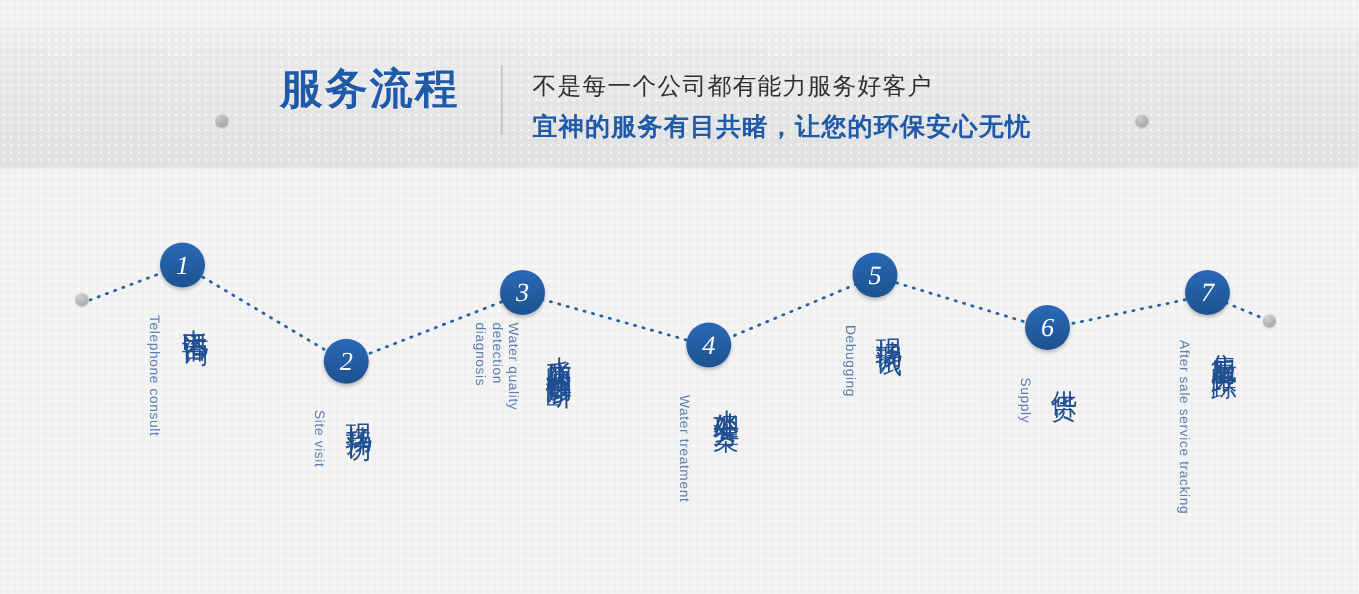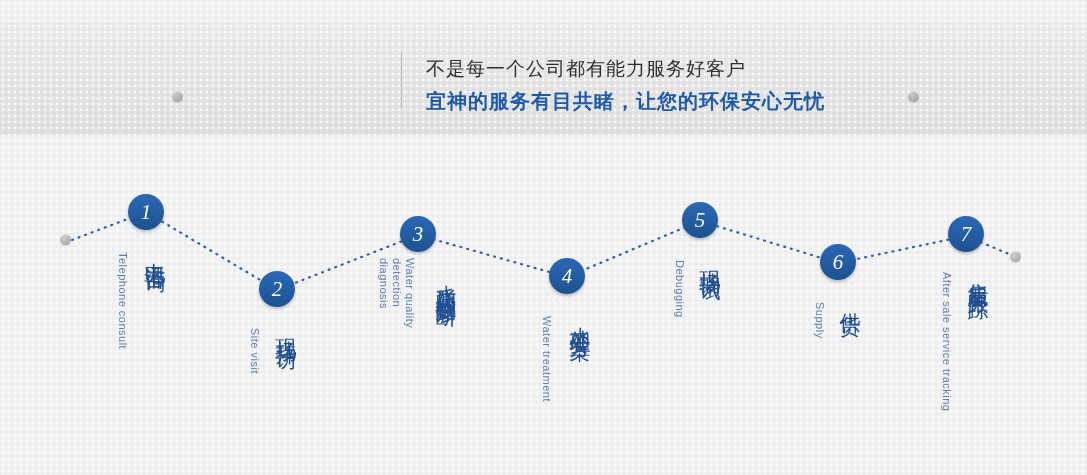--- a/index.html
+++ b/index.html
@@ -166,20 +166,21 @@
 <div id="root">
 
   <div id="texture"></div>
 
   <div id="header-band">
     <div class="hb-texture"></div>
     <div class="screw" id="screw-left"></div>
     <div class="screw" id="screw-right"></div>
   </div>
 
+  <div id="title-main">服务流程</div>
   <div id="title-divider"></div>
   <div id="subtitle-1">不是每一个公司都有能力服务好客户</div>
   <div id="subtitle-2">宜神的服务有目共睹，让您的环保安心无忧</div>
 
   <svg id="flow-svg" viewBox="0 0 1087 475">
     <polyline points="72,240 146,212 277,290 418,235 567,277 700,221 838,263 966,236 1016,257" fill="none" stroke="#2a62a8" stroke-width="2.2" stroke-dasharray="1 6" stroke-linecap="round" stroke-linejoin="round"></polyline>
   </svg>
 
   <div class="endcap" style="left:60px; top:234px;"></div>
   <div class="endcap" style="left:1010px; top:251px;"></div>

